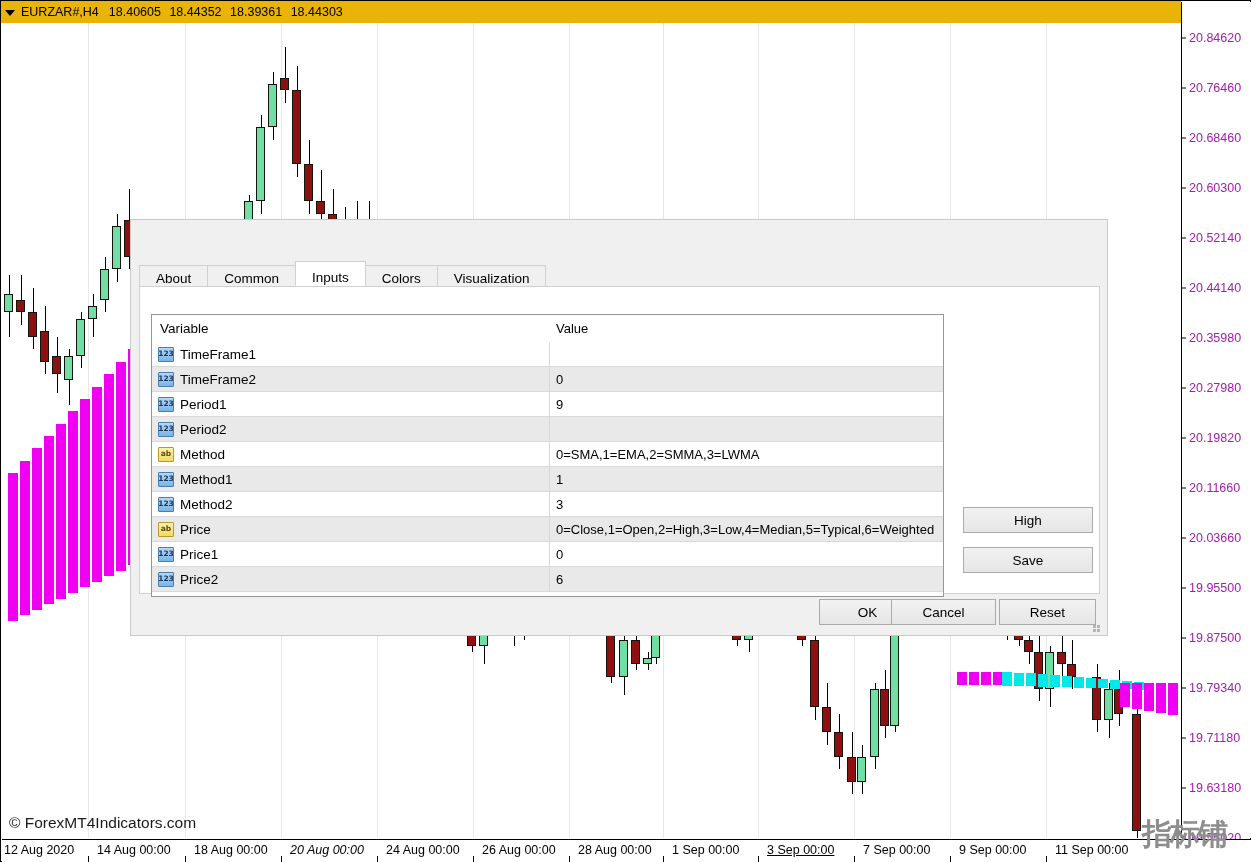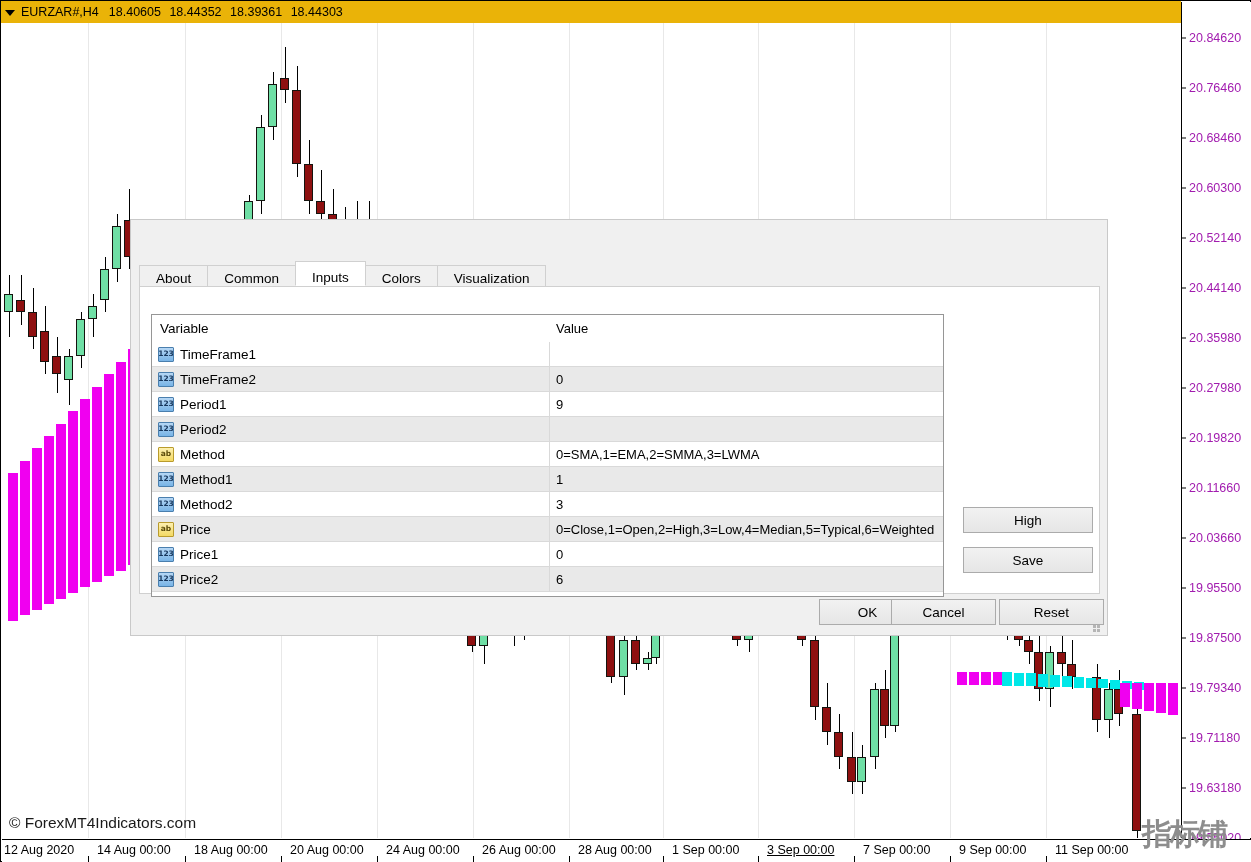--- a/index.html
+++ b/index.html
@@ -305,21 +305,21 @@
     display: flex; align-items: center; justify-content: center;
     box-sizing: border-box;
     font-family: "Liberation Sans", sans-serif;
   }
   #load-btn { position: absolute; left: 823px; top: 220px; width: 130px; height: 26px; }
   #save-btn { position: absolute; left: 823px; top: 260px; width: 130px; height: 26px; }
 
   
   #ok-btn     { position: absolute; left: 652px; top: 379px; width: 97px; height: 26px; margin-left: 36px; }
   #cancel-btn { position: absolute; left: 760px; top: 379px; width: 105px; height: 26px; }
-  #reset-btn  { position: absolute; left: 868px; top: 379px; width: 105px; height: 26px; }
+  #reset-btn  { position: absolute; left: 868px; top: 379px; width: 97px; height: 26px; }
 
   #resize-grip {
     position: absolute;
     right: 3px; bottom: 3px;
     width: 11px; height: 11px;
     z-index: 25;
   }
   #resize-grip i {
     position: absolute;
     width: 3px; height: 3px;
@@ -597,21 +597,21 @@
       <div class="ptick" style="top: 836px;"></div>
       <div class="plabel" style="top: 836px;">19.55020</div>
     </div>
 
   <div id="time-axis">
       <div class="tlabel" style="left: 2px;">12 Aug 2020</div>
       <div class="tlabel" style="left: 95px;">14 Aug 00:00</div>
       <div class="ttick" style="left: 86px;"></div>
       <div class="tlabel" style="left: 192px;">18 Aug 00:00</div>
       <div class="ttick" style="left: 183px;"></div>
-      <div class="tlabel" style="left: 288px;">20 Aug 00:00</div>
+      <div class="tlabel" style="left: 288px; font-style: italic;">20 Aug 00:00</div>
       <div class="ttick" style="left: 279px;"></div>
       <div class="tlabel" style="left: 384px;">24 Aug 00:00</div>
       <div class="ttick" style="left: 375px;"></div>
       <div class="tlabel" style="left: 480px;">26 Aug 00:00</div>
       <div class="ttick" style="left: 471px;"></div>
       <div class="tlabel" style="left: 576px;">28 Aug 00:00</div>
       <div class="ttick" style="left: 567px;"></div>
       <div class="tlabel" style="left: 670px;">1 Sep 00:00</div>
       <div class="ttick" style="left: 661px;"></div>
       <div class="tlabel" style="left: 765px; text-decoration: underline;">3 Sep 00:00</div>

